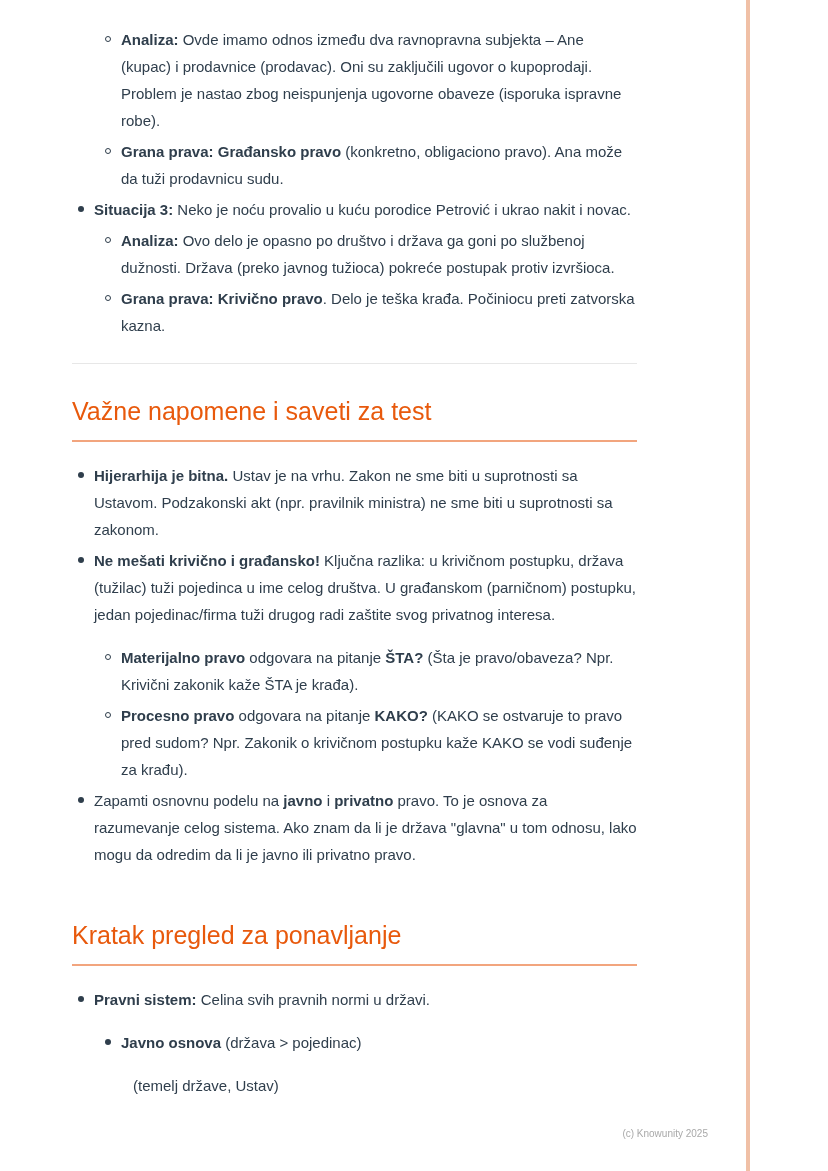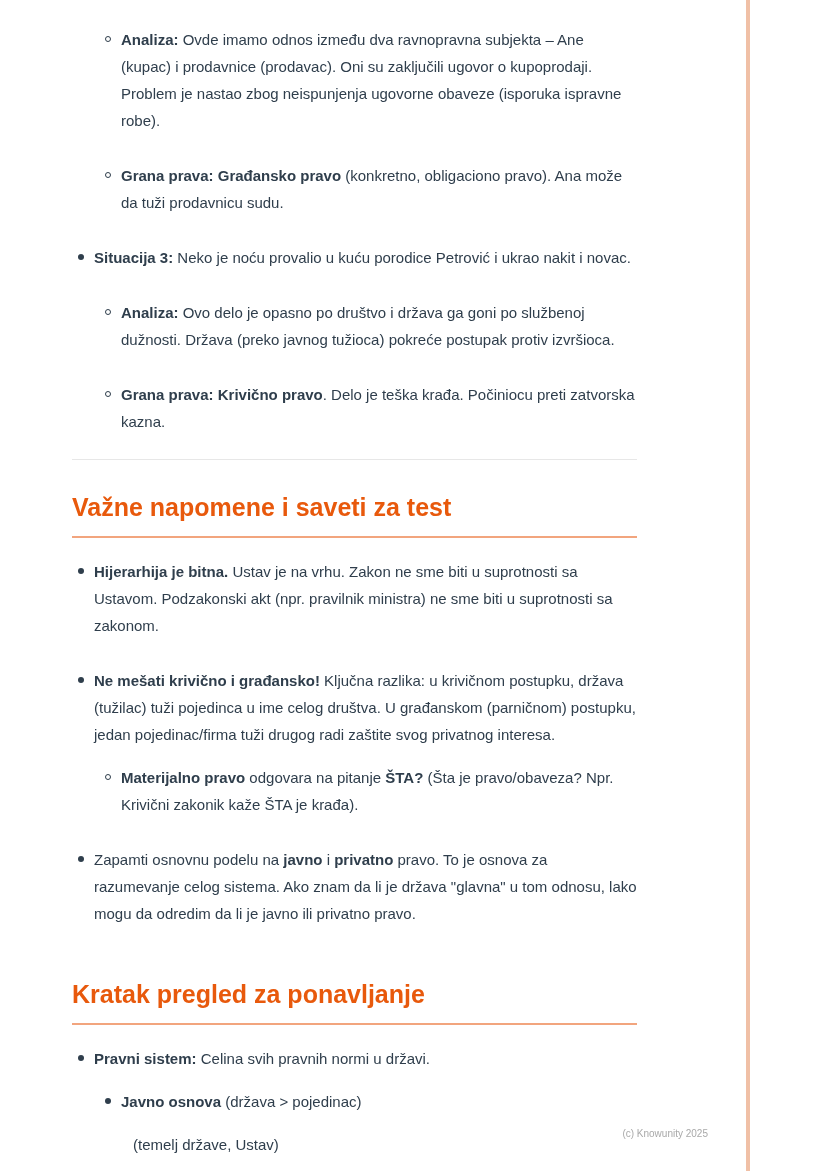--- a/index.html
+++ b/index.html
@@ -33,37 +33,37 @@
   .content{
     position:relative;
     padding:26px 0 0 72px;
     width:637px; 
   }
   .content > *{width:565px;}
   h2{
     color:var(--accent);
     font-size:25px;
     line-height:31px;
-    font-weight:700;
+    font-weight:400;
     margin-top:52px;
   }
   .divider{
     border-top:1px solid var(--divider);
     margin-top:24px;
   }
   .divider + h2{margin-top:32px;}
   .heading-rule{
     border-top:2px solid var(--rule);
     margin-top:13px;
   }
   .list{margin-top:20px;}
   .content > .list:first-child{margin-top:0;}
   .li{
     display:flex;
-    margin-top:28px;
+    margin-top:4px;
     font-size:15px;
     line-height:27px;
   }
   .li.tight{margin-top:16px;}
   .list .li:first-child{margin-top:0;}
   .li.level-1{padding-left:6px;}
   .li.level-2{padding-left:33px;}
   .li.level-3{padding-left:61px;}
   .marker{
     flex:0 0 auto;
@@ -123,20 +123,24 @@
           <span class="txt"><strong>Hijerarhija je bitna.</strong> Ustav je na vrhu. Zakon ne sme biti u suprotnosti sa Ustavom. Podzakonski akt (npr. pravilnik ministra) ne sme biti u suprotnosti sa zakonom.</span>
         </div>
         <div class="li level-1">
           <span class="marker disc"></span>
           <span class="txt"><strong>Ne mešati krivično i građansko!</strong> Ključna razlika: u krivičnom postupku, država (tužilac) tuži pojedinca u ime celog društva. U građanskom (parničnom) postupku, jedan pojedinac/firma tuži drugog radi zaštite svog privatnog interesa.</span>
         </div>
         <div class="li level-2 tight">
           <span class="marker circle"></span>
           <span class="txt"><strong>Materijalno pravo</strong> odgovara na pitanje <strong>ŠTA?</strong> (Šta je pravo/obaveza? Npr. Krivični zakonik kaže ŠTA je krađa).</span>
         </div>
+        <div class="li level-2">
+          <span class="marker circle"></span>
+          <span class="txt"><strong>Procesno pravo</strong> odgovara na pitanje <strong>KAKO?</strong> (KAKO se ostvaruje to pravo pred sudom? Npr. Zakonik o krivičnom postupku kaže KAKO se vodi suđenje za krađu).</span>
+        </div>
         <div class="li level-1">
           <span class="marker disc"></span>
           <span class="txt">Zapamti osnovnu podelu na <strong>javno</strong> i <strong>privatno</strong> pravo. To je osnova za razumevanje celog sistema. Ako znam da li je država "glavna" u tom odnosu, lako mogu da odredim da li je javno ili privatno pravo.</span>
         </div>
       </div>
       <h2>Kratak pregled za ponavljanje</h2>
       <div class="heading-rule"></div>
       <div class="list">
         <div class="li level-1">
           <span class="marker disc"></span>

